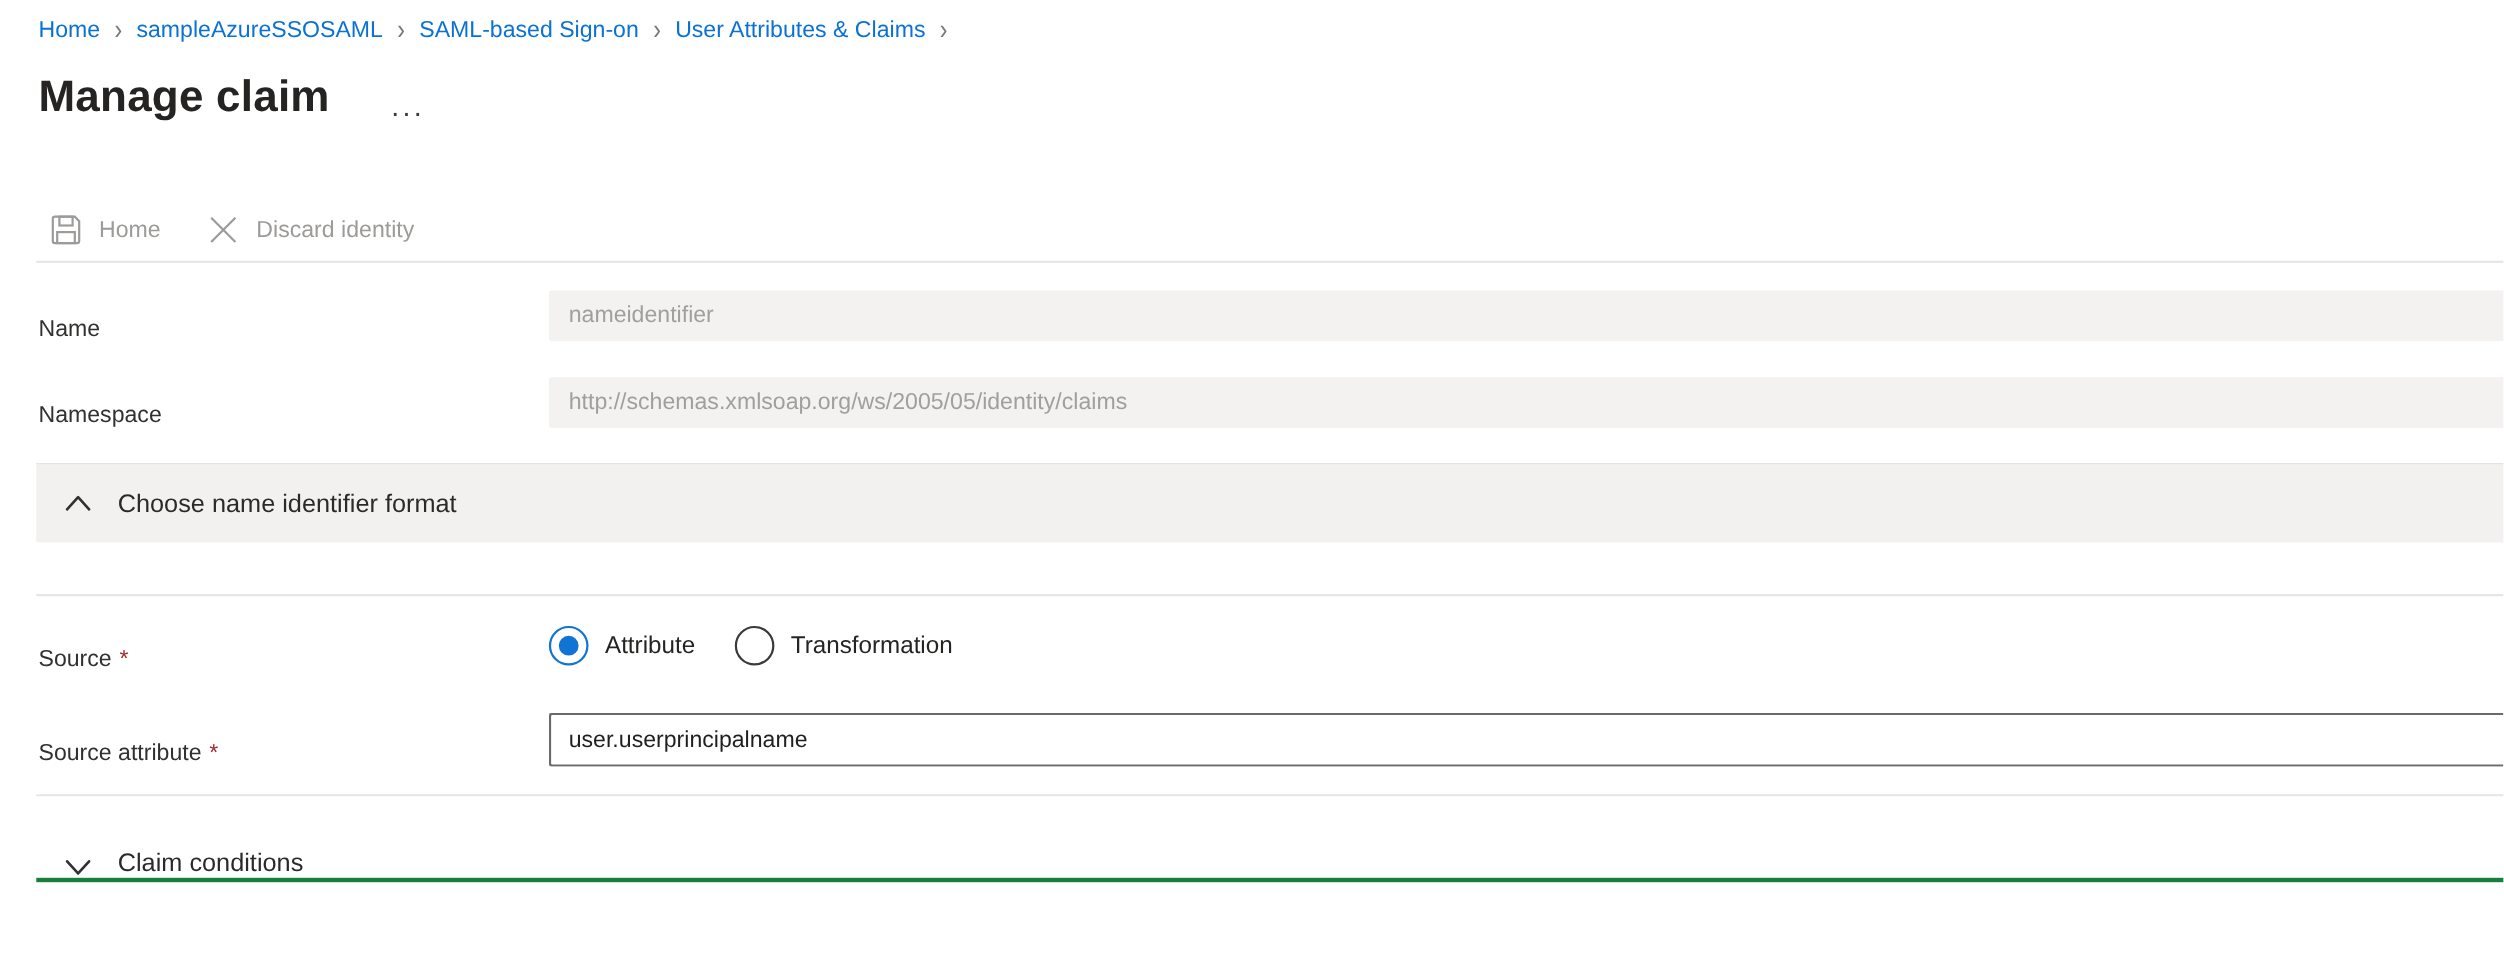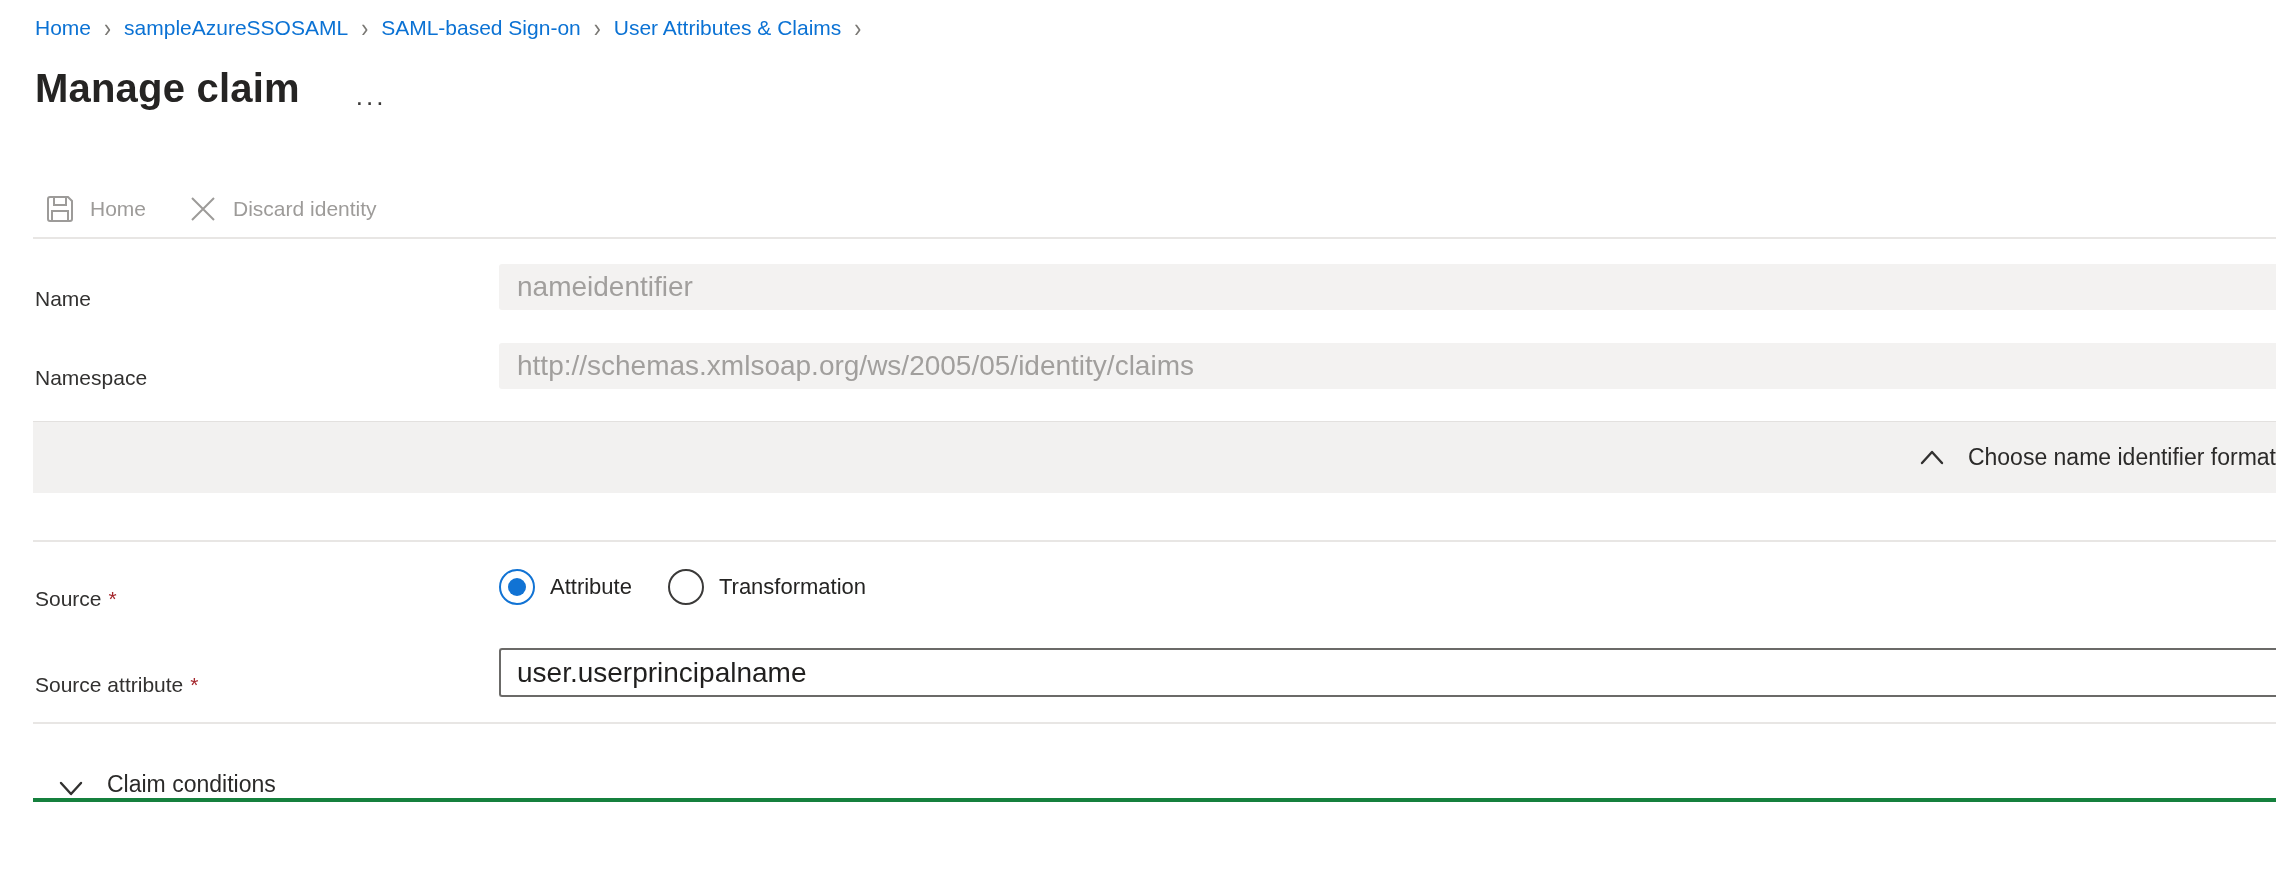--- a/index.html
+++ b/index.html
@@ -43,21 +43,21 @@
   .form-label {
     width: 499px; min-width: 499px;
     padding-left: 35px;
     font-size: 21px; color: #323130; margin-top: 24px;
   }
   .req { color: #a4262c; margin-left: 7px; font-size: 21px; }
   .field { flex: 1 1 auto; }
   input.text-field {
     width: 100%;
     font-family: "Liberation Sans", "DejaVu Sans", sans-serif;
-    font-size: 28px;
+    font-size: 21px;
     outline: none;
   }
   .disabled-field {
     height: 46px;
     background: #f3f2f1;
     border: none;
     border-radius: 3px 0 0 3px;
     color: #a19f9d;
     padding: 0 18px;
   }
@@ -77,21 +77,20 @@
   .row-source-attr { margin-top: 42px; }
   
   .section-band {
     margin: 31px 0 0 33px;
     height: 72px;
     background: #f2f1f0;
     border-top: 1px solid #e3e1df;
     display: flex; align-items: center;
     padding-left: 24px;
     cursor: pointer;
-    justify-content: flex-end;
   }
   .section-band .chev { margin-right: 22px; display: inline-flex; }
   .section-title { font-size: 23px; color: #2b2a29; }
   .divider { margin-left: 33px; border-top: 2px solid #e8e6e4; margin-top: 0; }
   .div-after-nif { margin-top: 47px; }
   .div-after-source-attr { margin-top: 25px; }
   .collapsed-section {
     margin-left: 33px;
     height: 78px;
     display: flex; align-items: flex-end;

